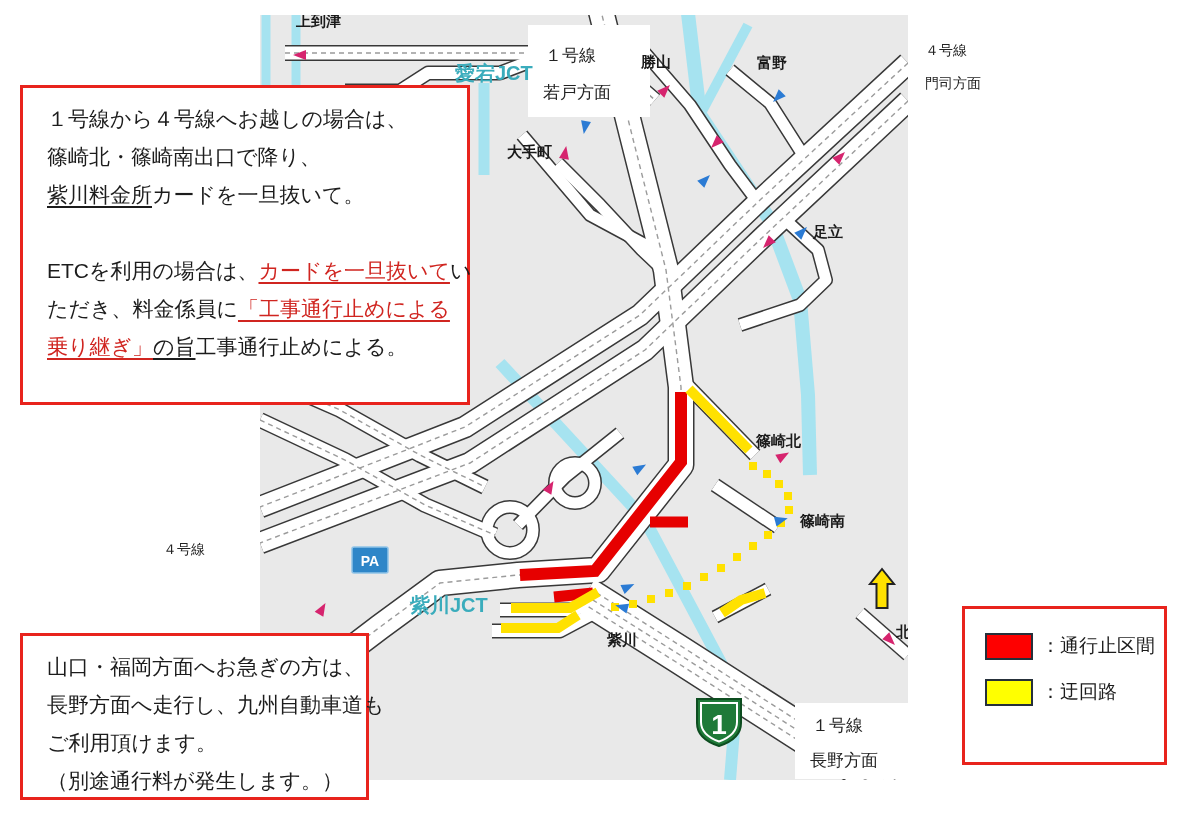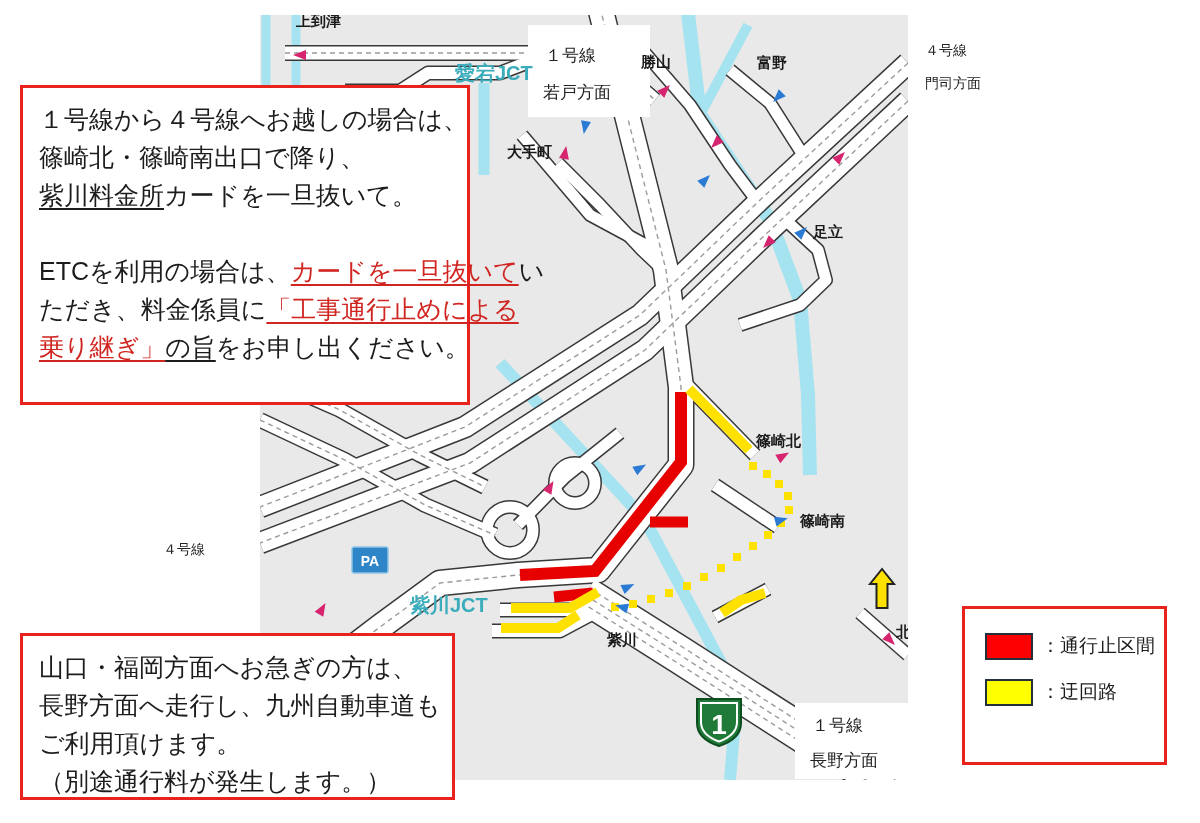--- a/index.html
+++ b/index.html
@@ -18,23 +18,23 @@
   .detour{stroke:#ffe100;fill:none;stroke-linejoin:miter;stroke-linecap:butt;}
   .dot{fill:#ffe100;}
   .mlabel{font-size:15px;font-weight:600;fill:#1a1a1a;}
   .jctlabel{font-size:20px;font-weight:700;fill:#3aacbc;}
   .boxlabel{font-size:17px;fill:#222;}
   .palabel{font-size:14px;font-weight:700;fill:#ffffff;}
   .shieldnum{font-size:28px;font-weight:700;fill:#ffffff;}
 
   
   .notice{position:absolute;border:3px solid #e8231d;background:#ffffff;color:#1c1c1c;
-          font-size:25px;line-height:38px;padding:12px 16px;box-sizing:border-box;}
+          font-size:21px;line-height:38px;padding:12px 24px;box-sizing:border-box;}
   #notice1{left:20px;top:85px;width:450px;height:320px;}
-  #notice2{left:20px;top:633px;width:435px;height:167px;}
+  #notice2{left:20px;top:633px;width:349px;height:167px;}
   .u{text-decoration:underline;text-underline-offset:4px;}
   .redtext{color:#d02520;}
   .line{white-space:nowrap;}
 
   
   #legend{position:absolute;left:962px;top:606px;width:205px;height:159px;border:3px solid #e8231d;
           background:#fff;box-sizing:border-box;padding:22px 0 0 20px;}
   .legrow{display:flex;align-items:center;height:30px;margin-bottom:16px;}
   .sw{width:48px;height:27px;border:2px solid #26303a;box-sizing:border-box;margin-right:8px;}
   .sw-red{background:#fe0000;}
@@ -279,21 +279,21 @@
     </svg>
   </div>
 
   <div id="notice1" class="notice">
     <div class="line"><span>１号線から４号線へお越しの場合は、</span></div>
     <div class="line"><span>篠崎北・篠崎南出口で降り、</span></div>
     <div class="line"><span class="u">紫川料金所</span><span>カードを一旦抜いて。</span></div>
     <div class="line">&nbsp;</div>
     <div class="line"><span>ETCを利用の場合は、</span><span class="redtext u">カードを一旦抜いて</span><span>い</span></div>
     <div class="line"><span>ただき、料金係員に</span><span class="redtext u">「工事通行止めによる</span></div>
-    <div class="line"><span class="redtext u">乗り継ぎ」</span><span class="u">の旨</span><span>をお申し出ください。</span></div>
+    <div class="line"><span class="redtext u">乗り継ぎ」</span><span class="u">の旨</span><span>工事通行止めによる。</span></div>
   </div>
 
   <div id="notice2" class="notice">
     <div class="line">山口・福岡方面へお急ぎの方は、</div>
     <div class="line">長野方面へ走行し、九州自動車道も</div>
     <div class="line">ご利用頂けます。</div>
     <div class="line">（別途通行料が発生します。）</div>
   </div>
 
   <div id="legend">

